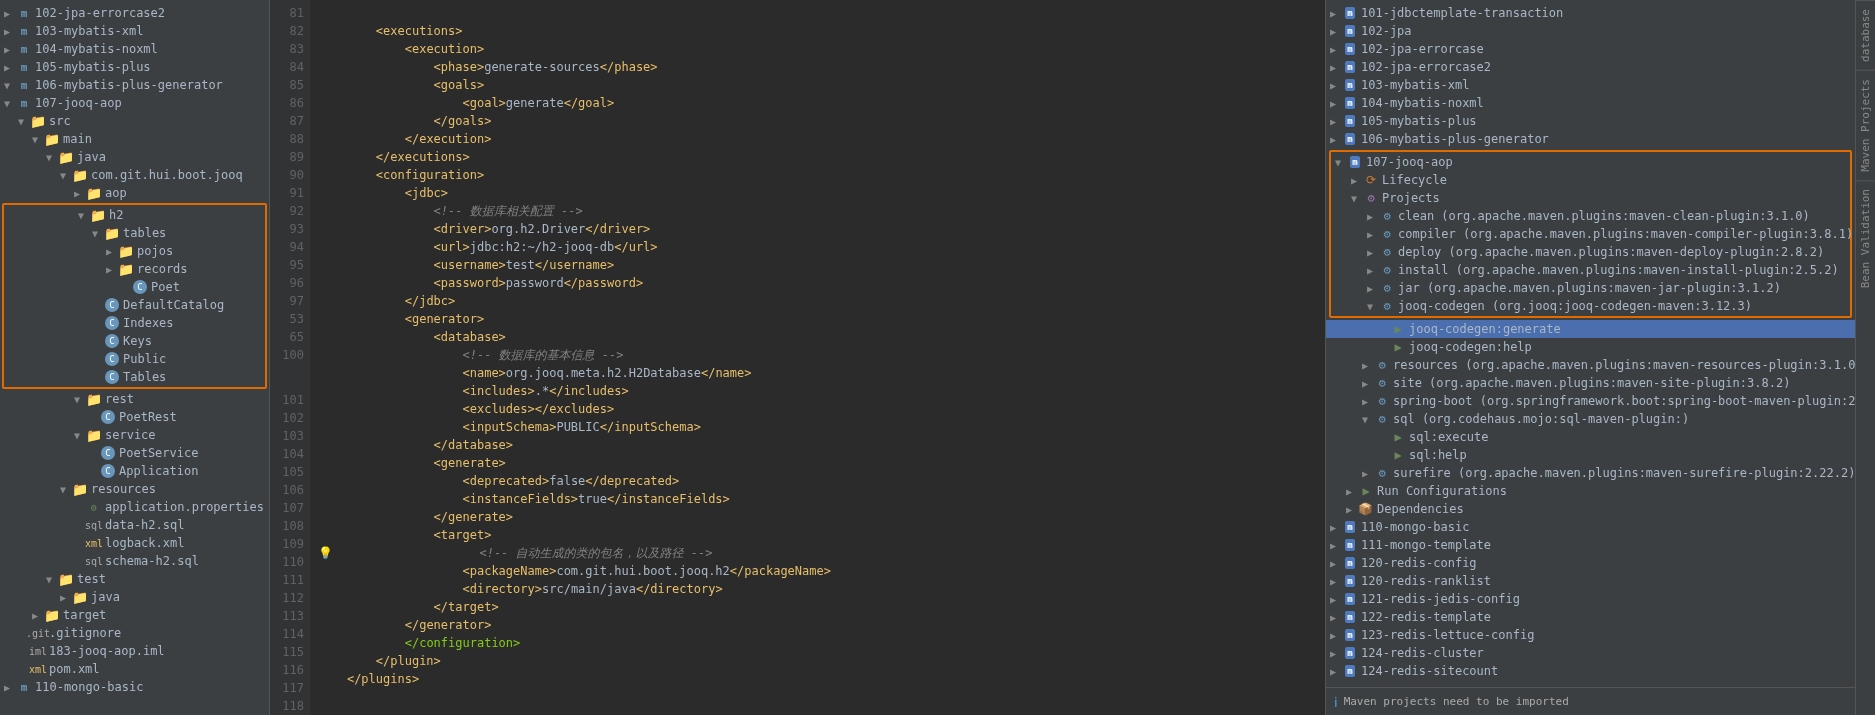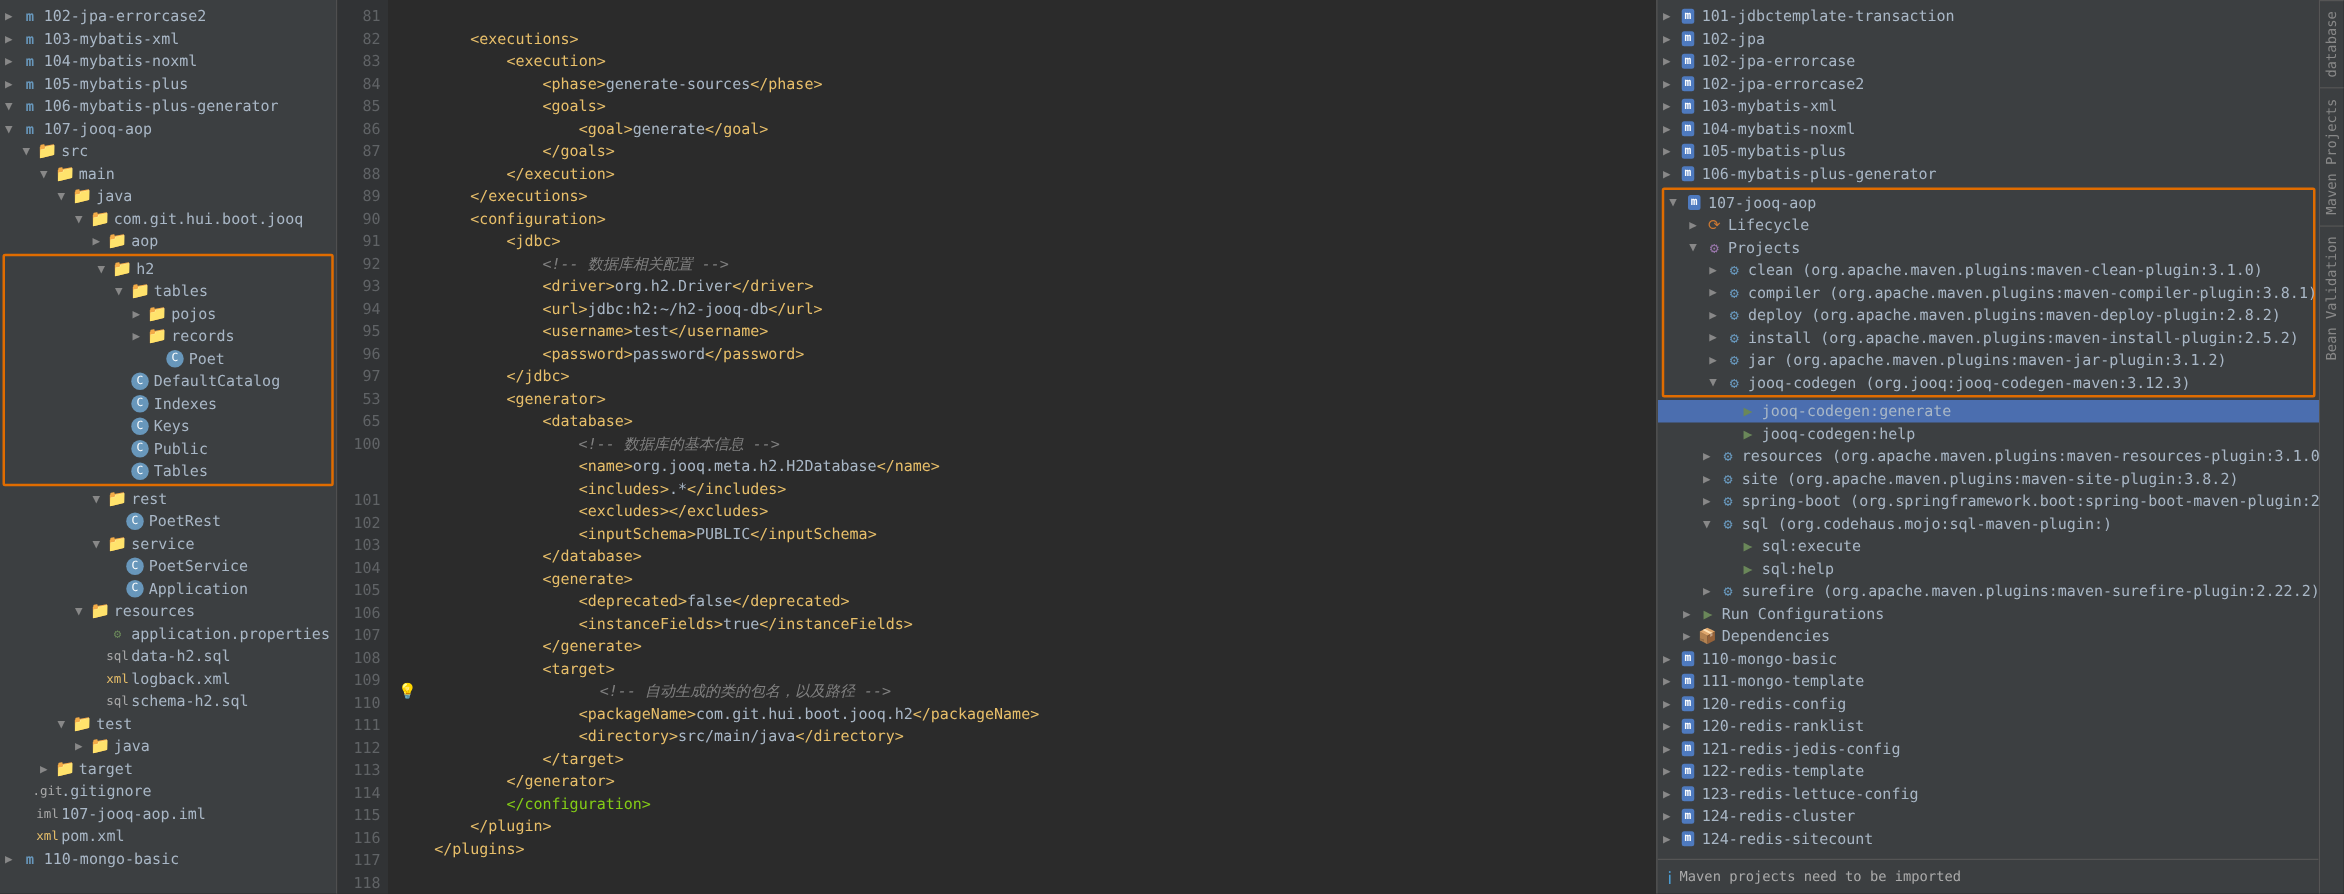--- a/index.html
+++ b/index.html
@@ -407,21 +407,21 @@
         <span class="tree-icon">
           <span style="color:#aaa;font-size:10px">.git</span>
         </span>
         <span class="tree-label">.gitignore</span>
       </div>
       <div class="tree-item" style="padding-left: 18px;">
         <span class="tree-arrow"></span>
         <span class="tree-icon">
           <span style="color:#aaa;font-size:10px">iml</span>
         </span>
-        <span class="tree-label">107-jooq-aop.iml</span>
+        <span class="tree-label">183-jooq-aop.iml</span>
       </div>
       <div class="tree-item" style="padding-left: 18px;">
         <span class="tree-arrow"></span>
         <span class="tree-icon">
           <span style="color:#e8bf6a;font-size:10px">xml</span>
         </span>
         <span class="tree-label">pom.xml</span>
       </div>
       <div class="tree-item" style="padding-left: 4px;">
         <span class="tree-arrow">▶</span>

